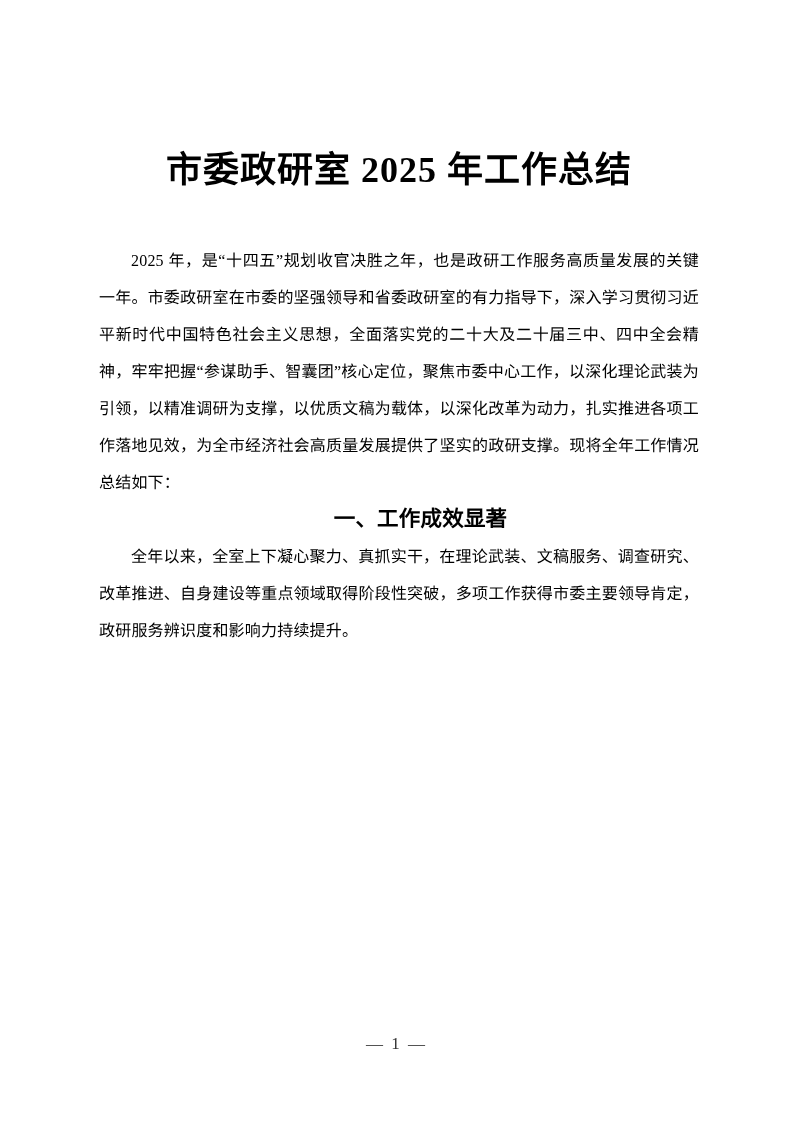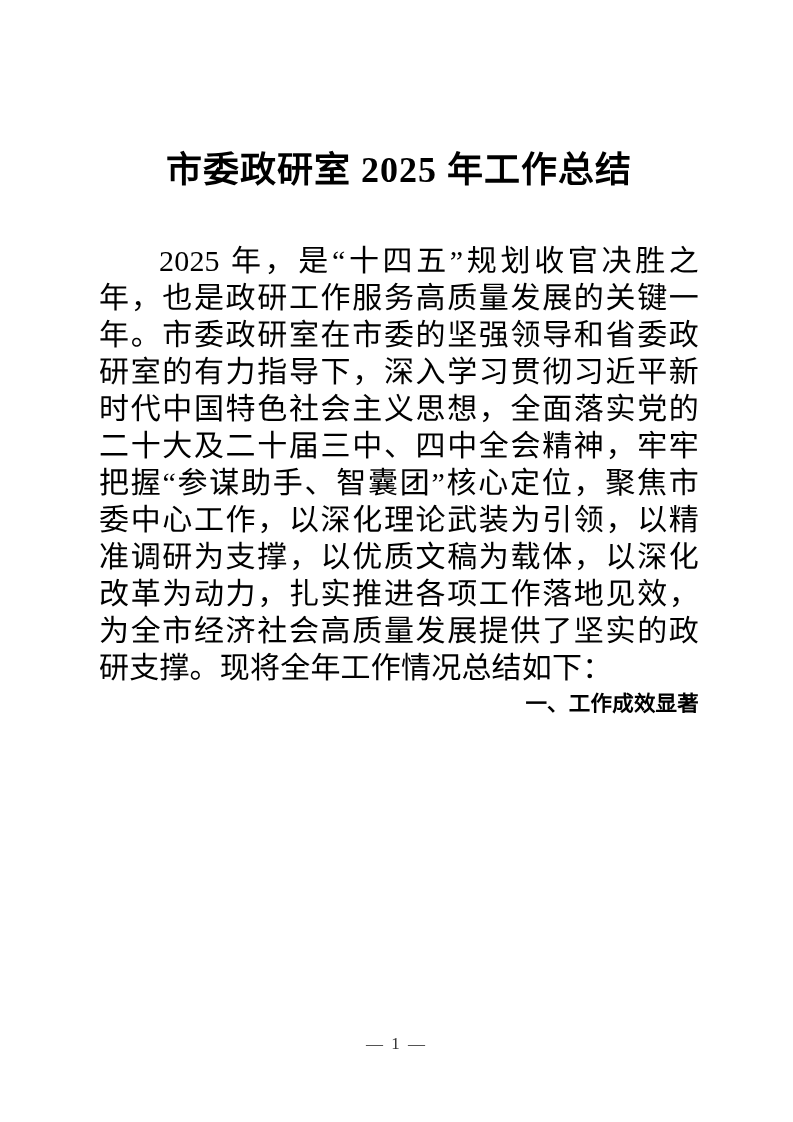--- a/index.html
+++ b/index.html
@@ -27,32 +27,32 @@
     margin: 0 0 50px 0;
     font-size: 36px;
     line-height: 44px;
     font-weight: 700;
     text-align: center;
     font-family: "Liberation Serif", "DejaVu Serif", serif;
     letter-spacing: 1px;
   }
   .para {
     margin: 0;
-    font-size: 30px;
+    font-size: 16px;
     line-height: 37px;
     text-align: justify;
     text-justify: inter-ideograph;
     text-indent: 2em;
     letter-spacing: 0.2px;
   }
   .para.heading-1 {
     font-weight: 700;
     font-family: "Liberation Sans", "DejaVu Sans", sans-serif;
     font-size: 21.5px;
-    text-align: right;
+    text-align: center;
   }
   .lead-bold {
     font-weight: 700;
   }
   .page-footer {
     position: absolute;
     left: 0;
     top: 1032px;
     width: 100%;
     text-align: center;
@@ -68,19 +68,20 @@
 <div class="page">
 
   <div class="doc-body">
 
     <h1 class="doc-title"><span>市委政研室 2025 年工作总结</span></h1>
 
     <p class="para">2025 年，是“十四五”规划收官决胜之年，也是政研工作服务高质量发展的关键一年。市委政研室在市委的坚强领导和省委政研室的有力指导下，深入学习贯彻习近平新时代中国特色社会主义思想，全面落实党的二十大及二十届三中、四中全会精神，牢牢把握“参谋助手、智囊团”核心定位，聚焦市委中心工作，以深化理论武装为引领，以精准调研为支撑，以优质文稿为载体，以深化改革为动力，扎实推进各项工作落地见效，为全市经济社会高质量发展提供了坚实的政研支撑。现将全年工作情况总结如下：</p>
 
     <p class="para heading-1">一、工作成效显著</p>
 
+    <p class="para">全年以来，全室上下凝心聚力、真抓实干，在理论武装、文稿服务、调查研究、改革推进、自身建设等重点领域取得阶段性突破，多项工作获得市委主要领导肯定，政研服务辨识度和影响力持续提升。</p>
 
 
   </div>
 
   <div class="page-footer">— 1 —</div>
 
 </div>
 
 </body></html>

